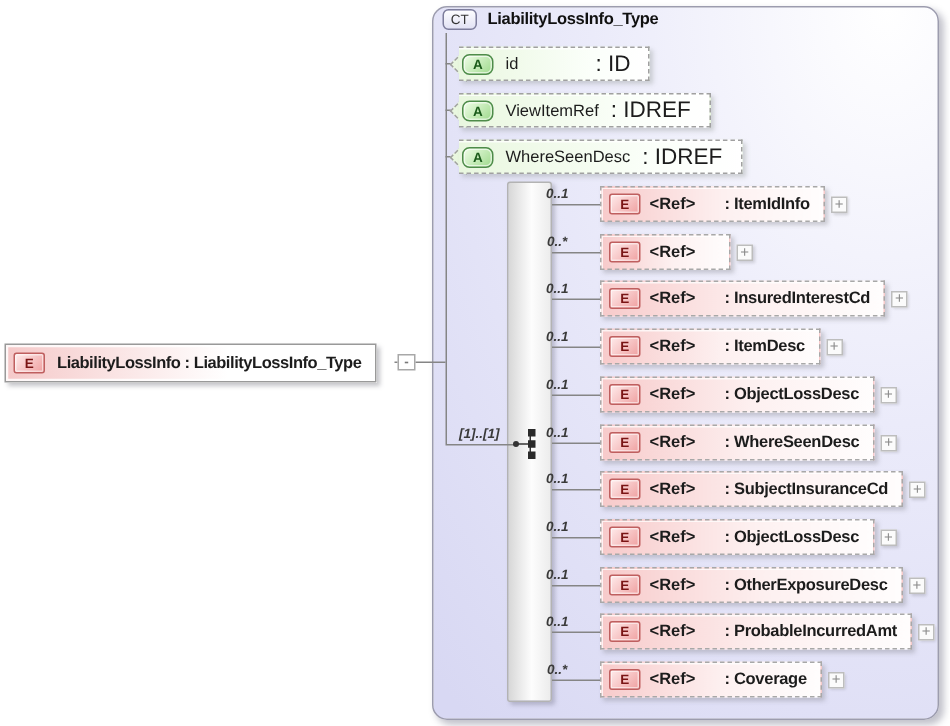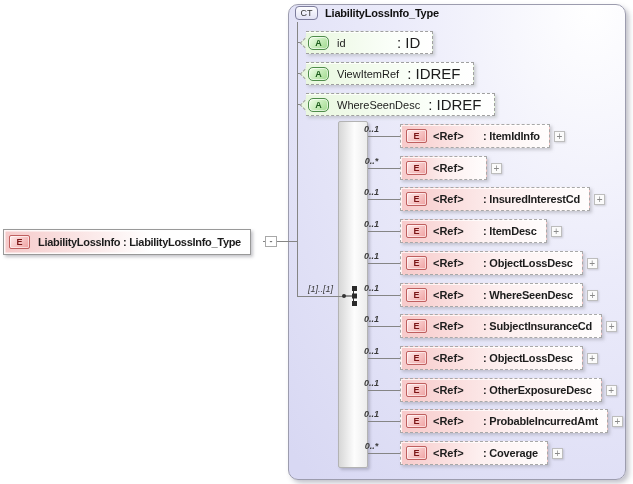--- a/index.html
+++ b/index.html
@@ -23,21 +23,21 @@
     display:flex;align-items:center;justify-content:center;box-sizing:border-box;
   }
   .ct-title{left:325px;top:7px;font-size:11px;font-weight:bold;color:#101010;letter-spacing:-0.2px;white-space:pre;}
   
   .seq-bar{
     left:338px;top:121px;width:30px;height:347px;border:1px solid #b3b3b3;border-radius:2px;box-sizing:border-box;
     background:linear-gradient(to right,#d7d7d7,#fdfdfd 55%,#ececec);
     box-shadow:2px 2px 3px rgba(100,100,120,.35);
   }
   .seq-icon{left:340px;top:285px;width:22px;height:22px;}
-  .seq-card{left:288px;top:284px;width:45px;font-size:9px;font-style:italic;font-weight:normal;color:#3a3a3a;text-align:right;white-space:pre;}
+  .seq-card{left:288px;top:284px;width:45px;font-size:9px;font-style:italic;font-weight:bold;color:#3a3a3a;text-align:right;white-space:pre;}
   .card-label{position:absolute;width:49px;font-size:9px;font-style:italic;font-weight:bold;color:#3a3a3a;text-align:center;white-space:pre;}
   
   .elem-row{position:absolute;display:flex;align-items:center;height:24px;}
   .elem-box{
     display:inline-flex;align-items:center;height:24px;box-sizing:border-box;
     border:1px dashed #a8a8a8;padding:0 9px 0 5px;gap:6px;
     background:linear-gradient(to right,var(--c-elem,#f7caca),#fdf0f0 55%,#fffdfd);
     box-shadow:inset 1px 1px 0 rgba(255,255,255,.75), 2px 2px 3px rgba(120,120,130,.35);
   }
   .e-icon{

